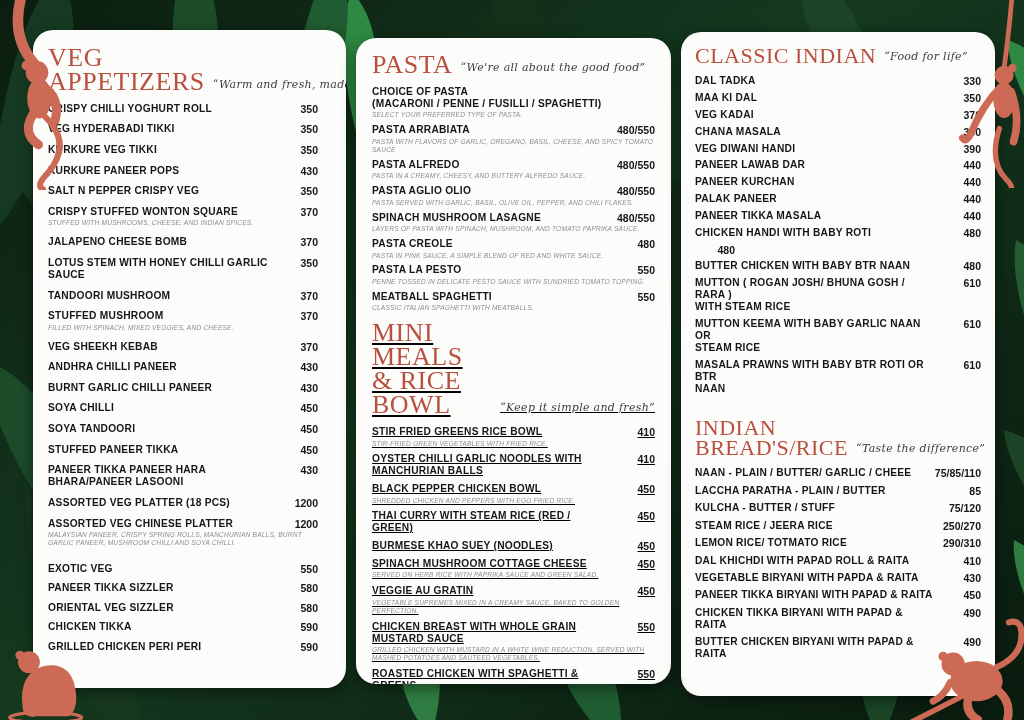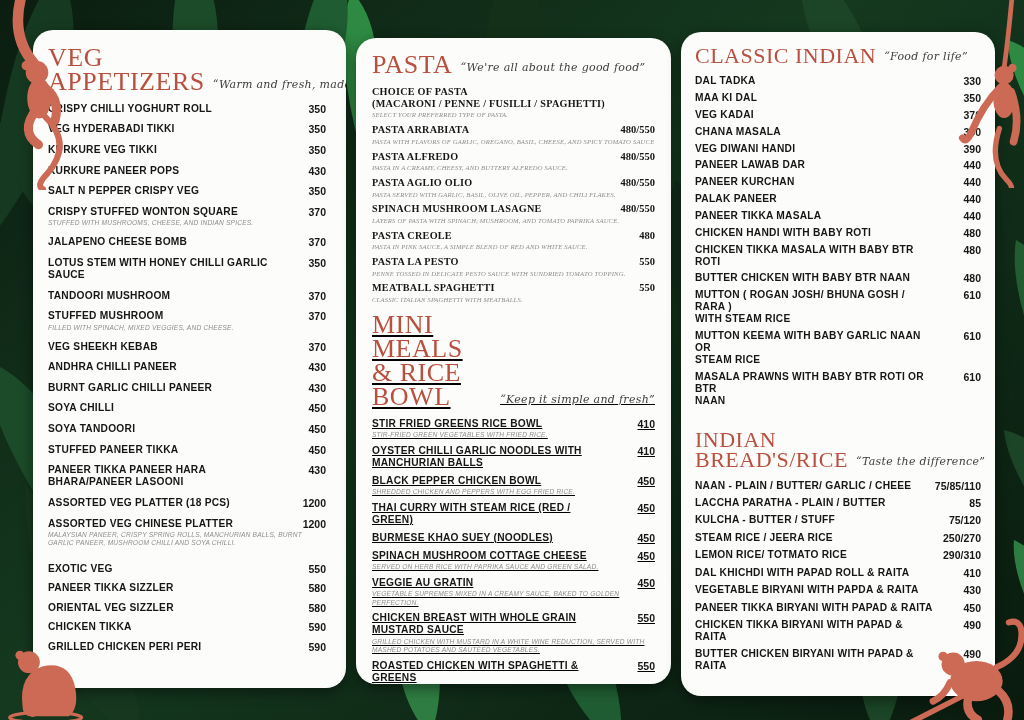--- a/index.html
+++ b/index.html
@@ -2,41 +2,41 @@
 <html><head>
 <meta charset="utf-8">
 <style>
   html,body{margin:0;padding:0;background:#081509;}
   #stage{position:relative;width:1024px;height:720px;overflow:hidden;
          background:linear-gradient(140deg,#0b1d10 0%,#15391f 45%,#0e2715 75%,#0a1b0e 100%);
          font-family:"Liberation Sans",sans-serif;}
   .bg-leaves{position:absolute;left:0;top:0;z-index:0;}
   .card{position:absolute;background:#fcfcfa;border-radius:20px;z-index:2;overflow:hidden;
         box-shadow:0 4px 14px rgba(0,0,0,.45);}
-  .card1{left:33px;top:30px;width:313px;height:658px;padding:14px 20px 0 15px;box-sizing:border-box;}
+  .card1{left:33px;top:30px;width:313px;height:658px;padding:14px 28px 0 15px;box-sizing:border-box;}
   .card2{left:356px;top:38px;width:315px;height:646px;padding:13px 16px 0 16px;box-sizing:border-box;}
   .card3{left:681px;top:32px;width:314px;height:664px;padding:12px 14px 0 14px;box-sizing:border-box;}
   .sec-head{display:flex;align-items:flex-end;gap:8px;margin:2px 0 9px 0;}
   .sec-title{font-family:"Liberation Serif",serif;color:#b9503f;font-size:26px;line-height:.92;
              letter-spacing:.5px;white-space:pre-line;font-weight:400;}
   .sec-title.small{font-size:22px;}
   .tagline{font-family:"DejaVu Serif",serif;font-style:italic;font-size:11px;color:#3d3d3d;
            margin-bottom:3px;white-space:nowrap;letter-spacing:.3px;}
   .item{margin-bottom:8px;}
   .row{display:flex;justify-content:space-between;align-items:flex-start;gap:6px;}
   .iname{font-weight:bold;font-size:10.2px;letter-spacing:.25px;color:#161616;line-height:1.18;
          white-space:pre-line;}
   .iprice{font-weight:bold;font-size:10.5px;color:#161616;white-space:nowrap;text-align:right;min-width:40px;}
   .iprice:empty{display:none;}
   .idesc{font-style:italic;font-size:6.6px;color:#8d8d8d;letter-spacing:.2px;margin-top:1.5px;line-height:1.25;}
   .idesc:empty{display:none;}
   .sec-veg .item{margin-bottom:8.6px;}
   .sec-sizzlers{margin-top:15px;}
   .sec-sizzlers .item{margin-bottom:7.6px;}
-  .sec-pasta .item{margin-bottom:4.6px;font-family:Liberation Serif, serif;}
+  .sec-pasta .item{margin-bottom:4.6px;}
   .sec-mini{margin-top:9px;text-decoration:underline;}
   .sec-mini .item{margin-bottom:5.6px;}
   .sec-classic .item{margin-bottom:4.8px;}
   .sec-breads{margin-top:23px;}
   .sec-breads .item{margin-bottom:5.4px;}
   .monkey{position:absolute;z-index:3;pointer-events:none;}
 </style>
 </head>
 <body>
 
@@ -519,21 +519,20 @@
           <div class="item">
             <div class="row">
               <span class="iname">CHICKEN HANDI WITH BABY ROTI</span>
               <span class="iprice">480</span>
             </div>
 
           </div>
 
           <div class="item">
             <div class="row">
-              <span class="iname">CHICKEN TIKKA MASALA WITH BABY BTR ROTI</span>
               <span class="iprice">480</span>
             </div>
 
           </div>
 
           <div class="item">
             <div class="row">
               <span class="iname">BUTTER CHICKEN WITH BABY BTR NAAN</span>
               <span class="iprice">480</span>
             </div>

